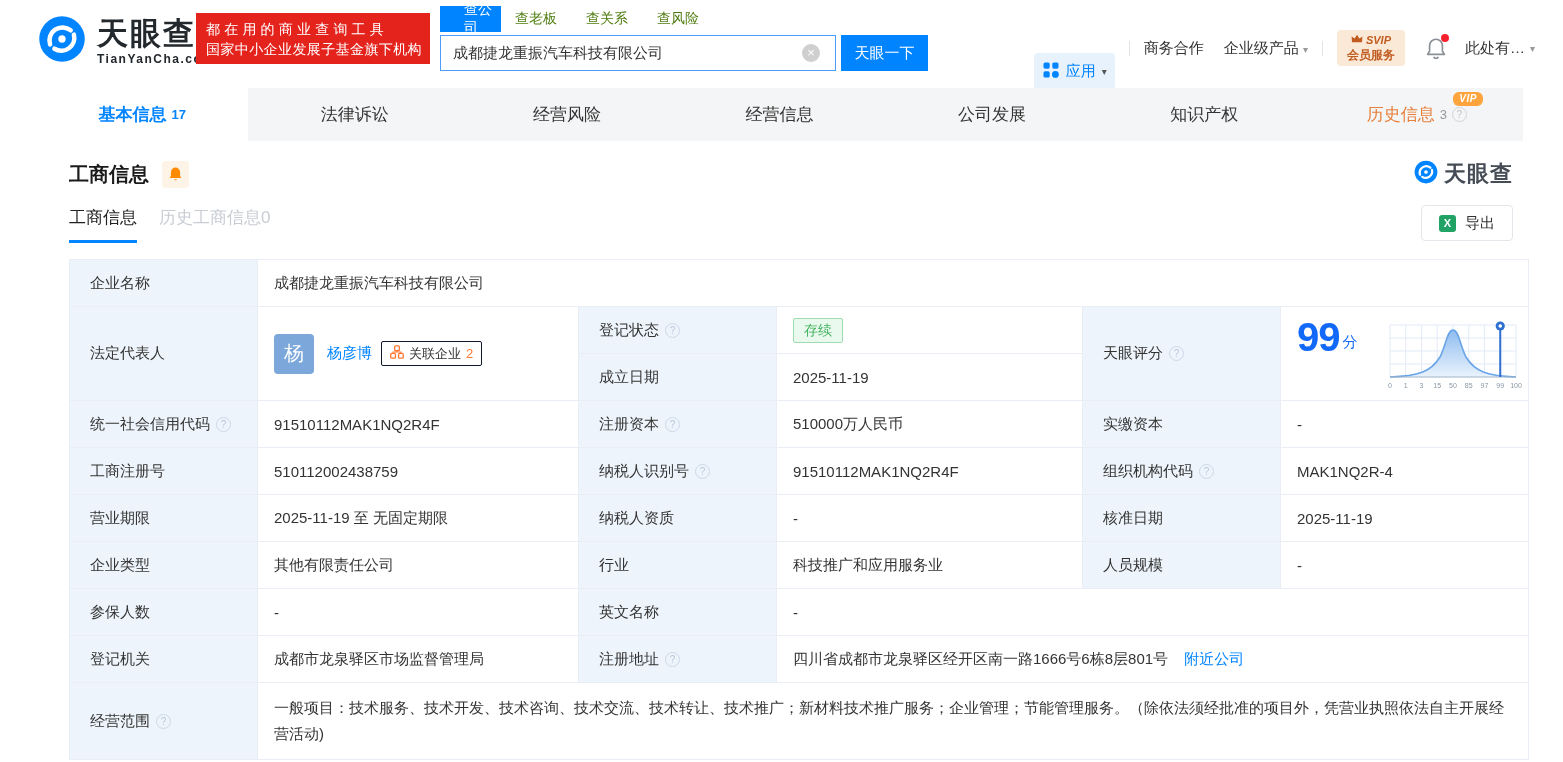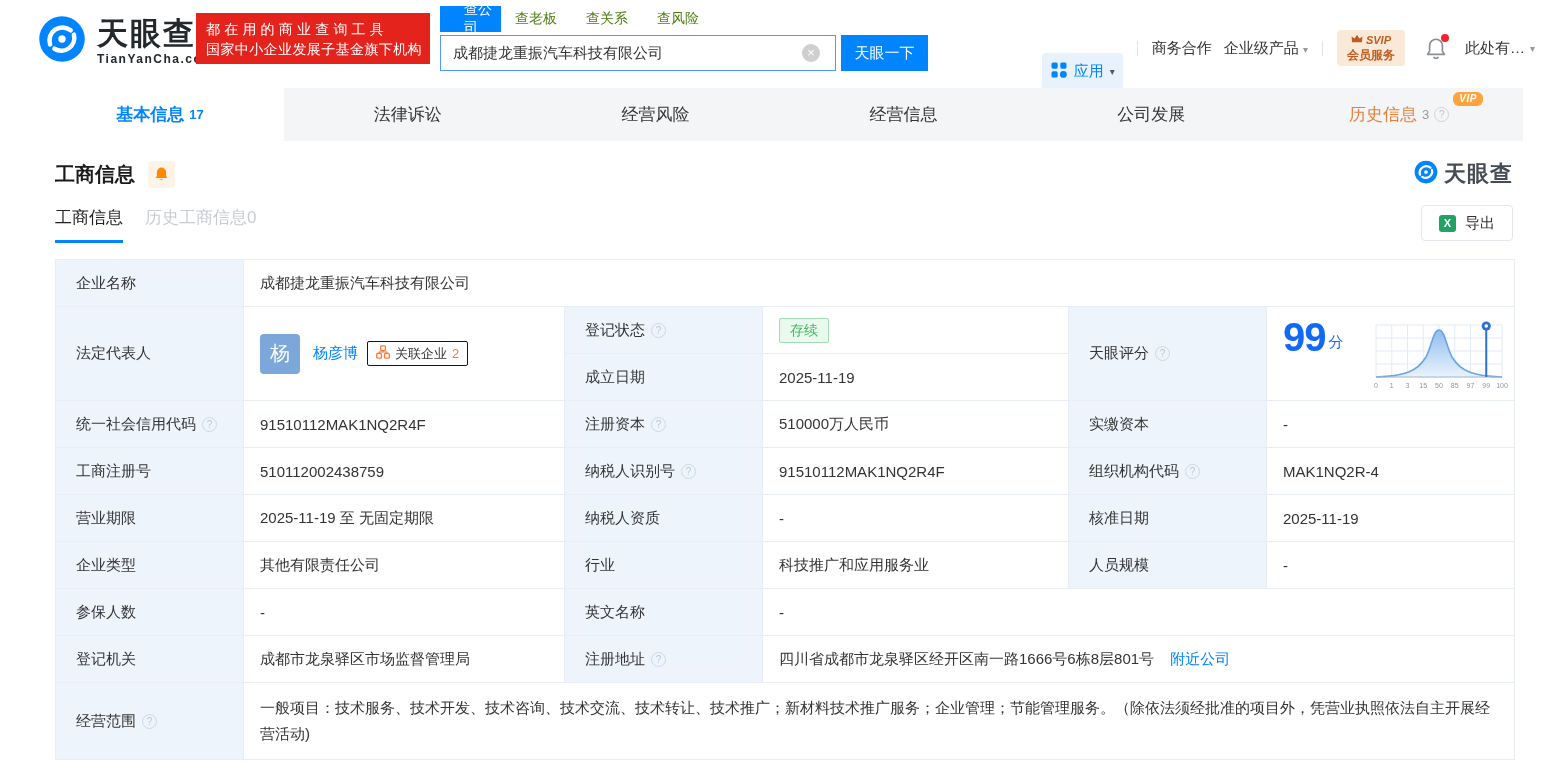--- a/index.html
+++ b/index.html
@@ -31,21 +31,21 @@
   .sbtn { width:87px; height:36px; margin-left:5px; background:#0084ff; color:#fff; border:none;
     font-size:15px; cursor:pointer; font-family:inherit; }
 
   .topnav { position:absolute; right:28px; top:28px; height:40px; display:flex; align-items:center; }
   .appbox { background:#e8f2fd; border-radius:4px; height:37px; padding:0 8px; display:flex;
     align-items:center; gap:6px; color:#0084ff; font-size:15px; cursor:pointer;margin-top:46px; }
   .caret { font-size:10px; color:#555; }
   .caret.gray { color:#999; }
   .tn-div { width:1px; height:15px; background:#e3e3e3; margin:0 14px; }
   .tn-link { font-size:15px; color:#333; cursor:pointer; white-space:nowrap; }
-  .tn-link + .tn-link { margin-left:12px; }
+  .tn-link + .tn-link { margin-left:20px; }
   .svip { background:#fbe9d8; border-radius:4px; padding:3px 10px; text-align:center; cursor:pointer; }
   .svip-l1 { display:flex; align-items:center; justify-content:center; gap:3px;
     color:#c05c20; font-size:11px; font-weight:bold; font-style:italic; line-height:15px; }
   .svip-l2 { color:#c05c20; font-size:12px; font-weight:bold; line-height:15px; }
   .bellwrap { position:relative; margin:0 18px 0 20px; cursor:pointer; width:22px; height:24px; }
   .reddot { position:absolute; right:-2px; top:-2px; width:8px; height:8px; border-radius:50%; background:#f5222d; }
   .morelink { display:flex; align-items:center; gap:5px; font-size:15px; color:#333; cursor:pointer; }
 
   
   .mainTabs { position:absolute; top:88px; left:36px; width:1487px; height:53px; background:#f4f5f6; display:flex; }
@@ -55,21 +55,21 @@
   .mtab-count { font-size:13px; margin-left:5px; font-weight:normal; }
   .mtab.active .mtab-count { color:#0084ff; font-weight:bold; }
   .mtab.history { color:#e8803c; }
   .mtab.history .mtab-count { color:#999; }
   .viptag { position:absolute; top:4px; right:40px; background:#ffa43c; color:#fff; font-size:10px;
     font-style:italic; font-weight:bold; padding:1px 6px 2px; border-radius:6px; letter-spacing:0.5px; }
   .qmark { display:inline-flex; align-items:center; justify-content:center; width:15px; height:15px;
     border:1px solid #d4d4d4; border-radius:50%; color:#c2c2c2; font-size:10px; margin-left:5px; cursor:pointer; }
 
   
-  .content { position:absolute; top:141px; left:0; width:1563px; }
+  .content { position:absolute; top:141px; left:0; width:1563px;padding-left:14px; }
   .secHead { margin:18px 50px 0 55px; display:flex; align-items:center; }
   .secTitle { font-size:20px; font-weight:bold; color:#1a1a1a; }
   .bellBox { width:27px; height:27px; margin-left:13px; background:#fdf3e7; border-radius:4px;
     display:flex; align-items:center; justify-content:center; cursor:pointer; }
   .watermark { margin-left:auto; display:flex; align-items:center; gap:5px; }
   .wm-text { font-size:22px; font-weight:bold; color:#454c55; letter-spacing:1px; }
 
   .subTabs { margin:14px 50px 0 55px; display:flex; align-items:flex-end; height:40px; }
   .subtab { font-size:17px; padding-bottom:11px; cursor:pointer; }
   .subtab.active { color:#222; border-bottom:3px solid #0084ff; }
@@ -199,20 +199,23 @@
       <span>法律诉讼</span>
     </div>
     <div class="mtab">
       <span>经营风险</span>
     </div>
     <div class="mtab">
       <span>经营信息</span>
     </div>
     <div class="mtab">
       <span>公司发展</span>
+    </div>
+    <div class="mtab">
+      <span>知识产权</span>
     </div>
     <div class="mtab history">
       <span class="viptag">VIP</span>
       <span>历史信息</span>
       <span class="mtab-count">3</span>
       <span class="qmark">?</span>
     </div>
   </nav>
 
   <section class="content">

